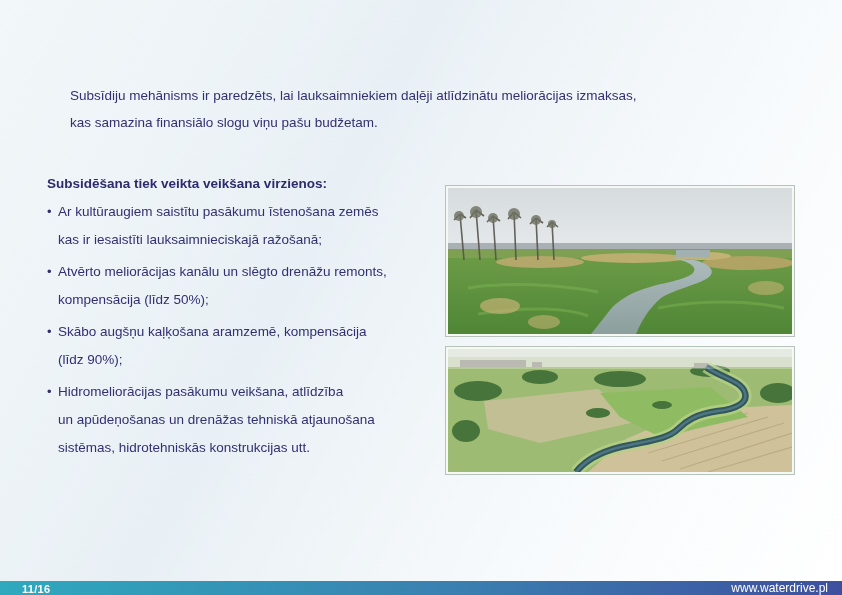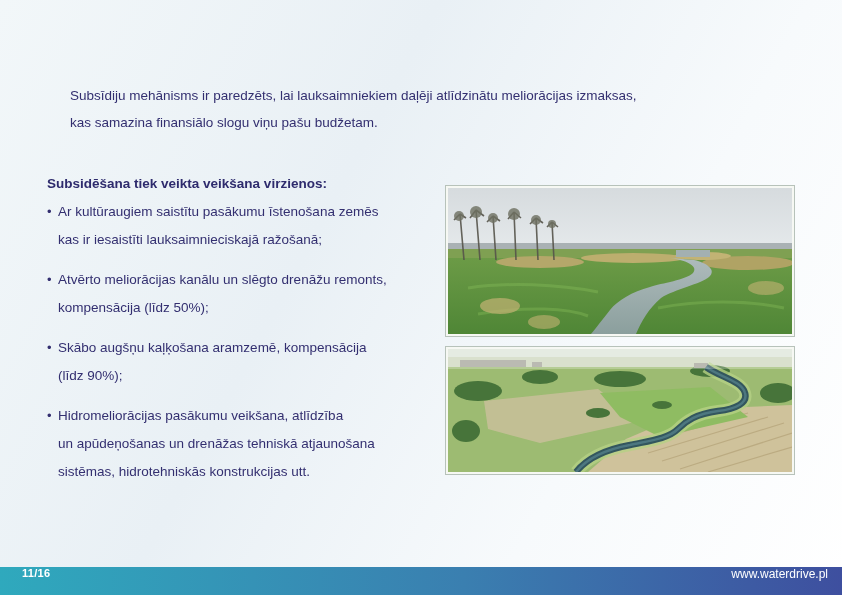--- a/index.html
+++ b/index.html
@@ -18,38 +18,38 @@
 
   .intro { position:absolute; left:47px; top:82px; color:#332f70; font-size:13.5px;margin-left:23px; }
   .intro .textline { line-height:27px; white-space:nowrap; }
 
   .subheading {
     position:absolute; left:47px; top:176px;
     font-size:13.5px; font-weight:bold; color:#2e2b6d; white-space:nowrap;
   }
 
   .bullets { position:absolute; left:47px; top:198px; color:#332f70; font-size:13.5px; }
-  .bullet + .bullet { margin-top:12px; }
+  .bullet + .bullet { margin-top:4px; }
   .bullet .textline { line-height:28px; white-space:nowrap; }
   .bullet .marker { display:inline-block; width:11px; font-size:13px; }
   .bullet .cont { padding-left:11px; }
 
   .photo-frame {
     position:absolute; left:446px;
     border:2px solid #f6f8f3; box-shadow:0 0 0 1px #b7c2ba;
     background:#dfe4e0;
   }
   .photo-frame svg { display:block; width:100%; height:100%; }
   .photo-1 { top:186px; width:348px; height:150px; }
   .photo-2 { top:347px; width:348px; height:127px; }
 
   .footer-bar {
-    position:absolute; left:0; bottom:0; width:842px; height:28px;
+    position:absolute; left:0; bottom:0; width:842px; height:14px;
     background:linear-gradient(90deg, #2fa9bd 0%, #3a7fb0 55%, #3e4f9f 100%);
-    display:flex; align-items:flex-start; justify-content:space-between;
+    display:flex; align-items:flex-end; justify-content:space-between;
     padding:0 14px 0 22px; color:#ffffff;
   }
   .footer-bar .page-number { font-size:11px; font-weight:bold; letter-spacing:0.3px; }
   .footer-bar .website { font-size:12px; }
 </style>
 </head>
 <body>
 
 <div class="slide">
 

